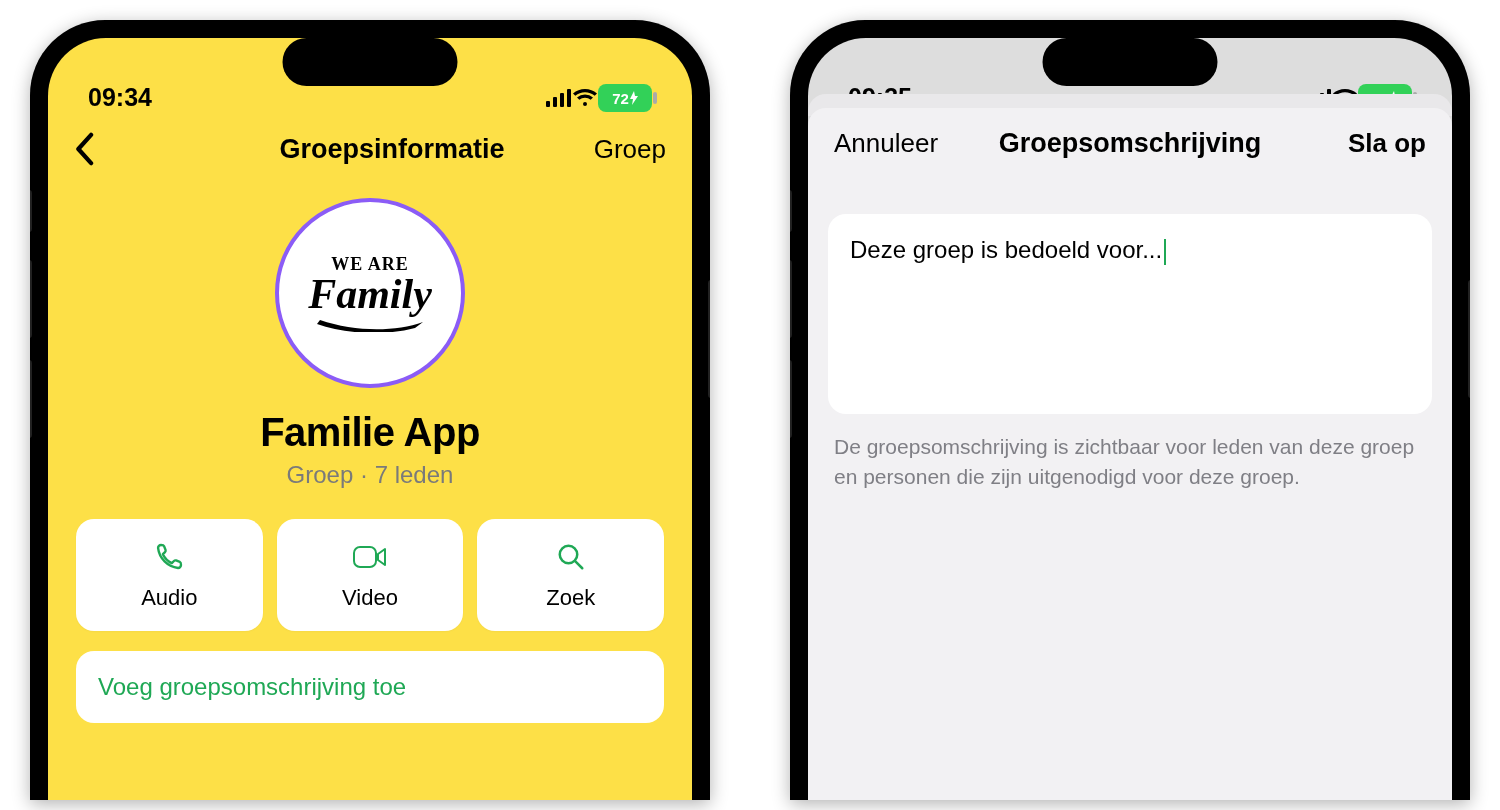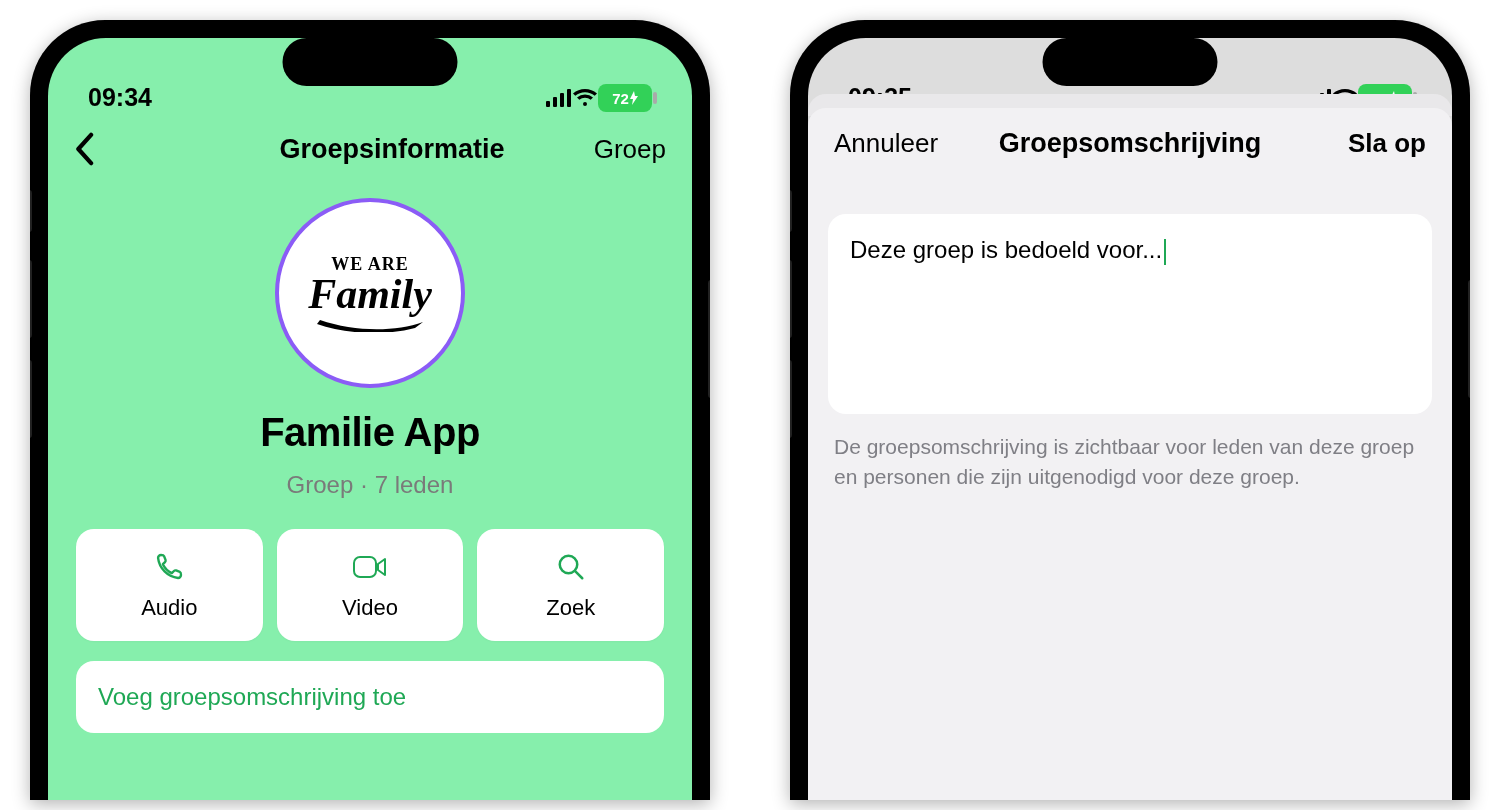--- a/index.html
+++ b/index.html
@@ -20,21 +20,21 @@
     background: #000;
     border-radius: 75px 75px 0 0;
     padding: 18px 18px 0 18px;
     position: relative;
     box-shadow: 0 4px 18px rgba(0,0,0,0.3);
     overflow: hidden;
   }
   .screen {
     width: 100%;
     height: 100%;
-    background: #86efac;
+    background: #fde047;
     border-radius: 58px 58px 0 0;
     position: relative;
     overflow: hidden;
   }
   .notch {
     position: absolute;
     top: 18px;
     left: 50%;
     transform: translateX(-50%);
     width: 175px;
@@ -89,21 +89,21 @@
   .group-avatar{
     width:190px; height:190px; border-radius:50%;
     background:#fff; border:4px solid #8b5cf6;
     display:flex; flex-direction:column; align-items:center; justify-content:center;
     font-family: Georgia, 'Times New Roman', serif;
   }
   .avatar-top{ font-size:18px; font-weight:800; letter-spacing:1px; text-transform:uppercase;}
   .avatar-mid{ font-size:42px; font-style:italic; font-weight:800; font-family: 'Brush Script MT', cursive; line-height:0.95;}
   .avatar-swoosh{ width:110px; height:14px; margin-top:4px;}
   .group-title{ text-align:center; font-size:40px; font-weight:800; margin-top:22px; letter-spacing:-0.5px;}
-  .group-sub{ text-align:center; font-size:24px; color:#7a7a7a; margin-top:16px;}
+  .group-sub{ text-align:center; font-size:24px; color:#7a7a7a; margin-top:6px;}
 
   .pill-row{ display:flex; gap:14px; padding:0 28px; margin-top:30px;}
   .pill{
     flex:1; background:#fff; border-radius:18px; height:112px;
     display:flex; flex-direction:column; align-items:center; justify-content:center; gap:10px;
     box-shadow: 0 1px 2px rgba(0,0,0,0.03);
   }
   .pill .icon{ color:#1fa855; height:36px; display:flex; align-items:center;}
   .pill .label{ font-size:22px; color:#000;}
 

